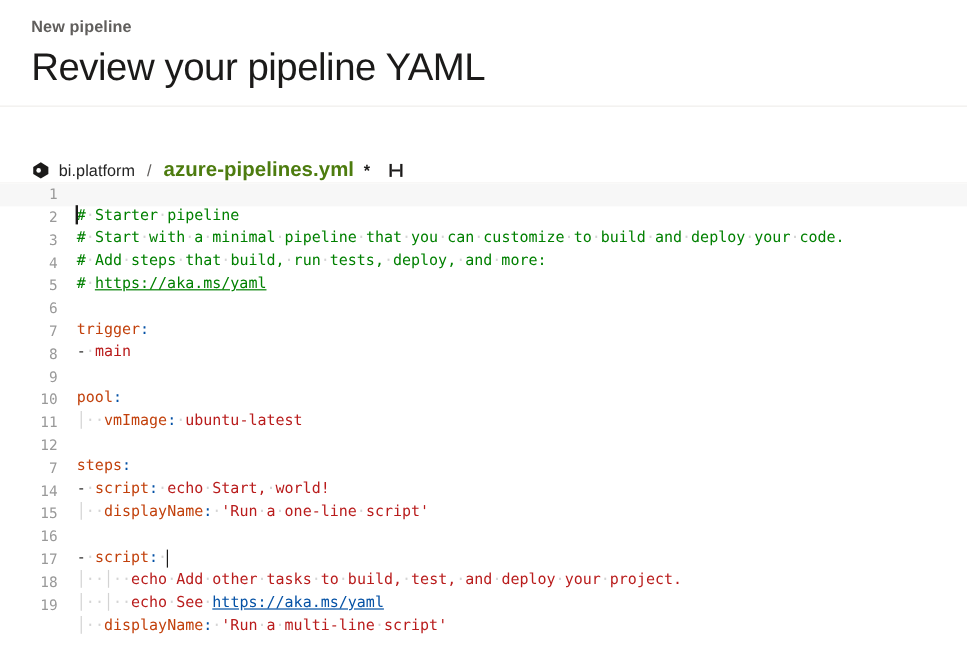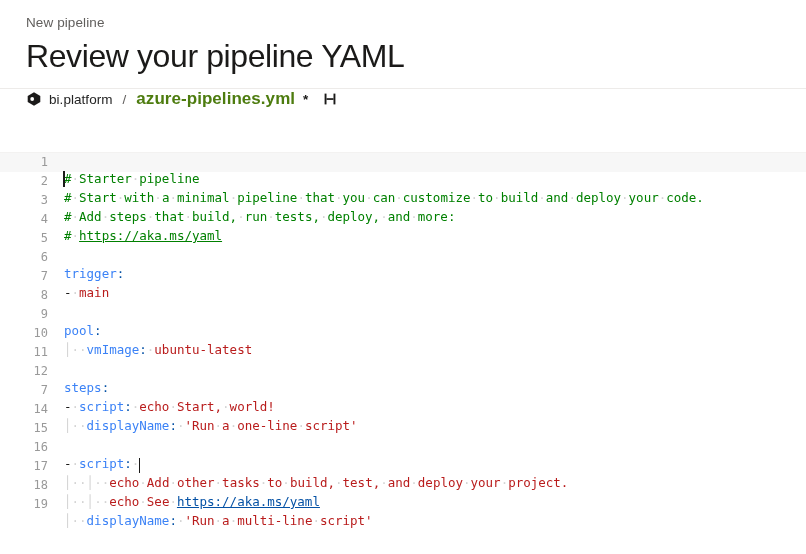--- a/index.html
+++ b/index.html
@@ -13,20 +13,21 @@
 
   .page { position: relative; width: 806px; height: 554px; background:#fff; }
 
   
   .header { padding: 14px 26px 0 26px; }
   .breadcrumb-top {
     font-size: 13.5px;
     color: #605e5c;
     line-height: 18px;
     letter-spacing: .1px;
+    font-weight: bold;
   }
   .page-title {
     font-size: 32px;
     font-weight: 400;
     color: #1b1a19;
     letter-spacing: -.4px;
     margin-top: 6px;
     line-height: 36px;
   }
   .header-divider {
@@ -35,21 +36,21 @@
     height: 1px;
     background: #edebe9;
   }
 
   
   .filebar {
     position: absolute;
     top: 89px; left: 0; right: 0;
     height: 63px;
     display: flex;
-    align-items: flex-start;
+    align-items: flex-end;
     padding: 0 26px;
     background: #fff;
   }
   .filebar-inner { display:flex; align-items:center; gap:7px; }
   .repo-icon { width:16px; height:16px; display:block; flex:none; }
   .repo-name {
     font-size: 13.5px;
     color: #242424;
     letter-spacing: .05px;
   }
@@ -110,21 +111,21 @@
     flex: 1;
     white-space: pre;
     position: relative;
     padding-left: 2px;
     margin-top: 32px;
   }
 
   
   .t-com   { color: #008000; }
   .t-com-link { color: #008000; text-decoration: underline; }
-  .t-key   { color: #3b82f6; }
+  .t-key   { color: #c2410c; }
   .t-punc  { color: #0451a5; }
   .t-plain { color: #1b1a19; }
   .t-str   { color: #b91c1c; }
   .t-str-link { color: #0451a5; text-decoration: underline; }
   .t-ws    { color: #d4d4d4; }
   .t-guide { color: #d3d3d3; }
 
   
   .caret {
     display: inline-block;

